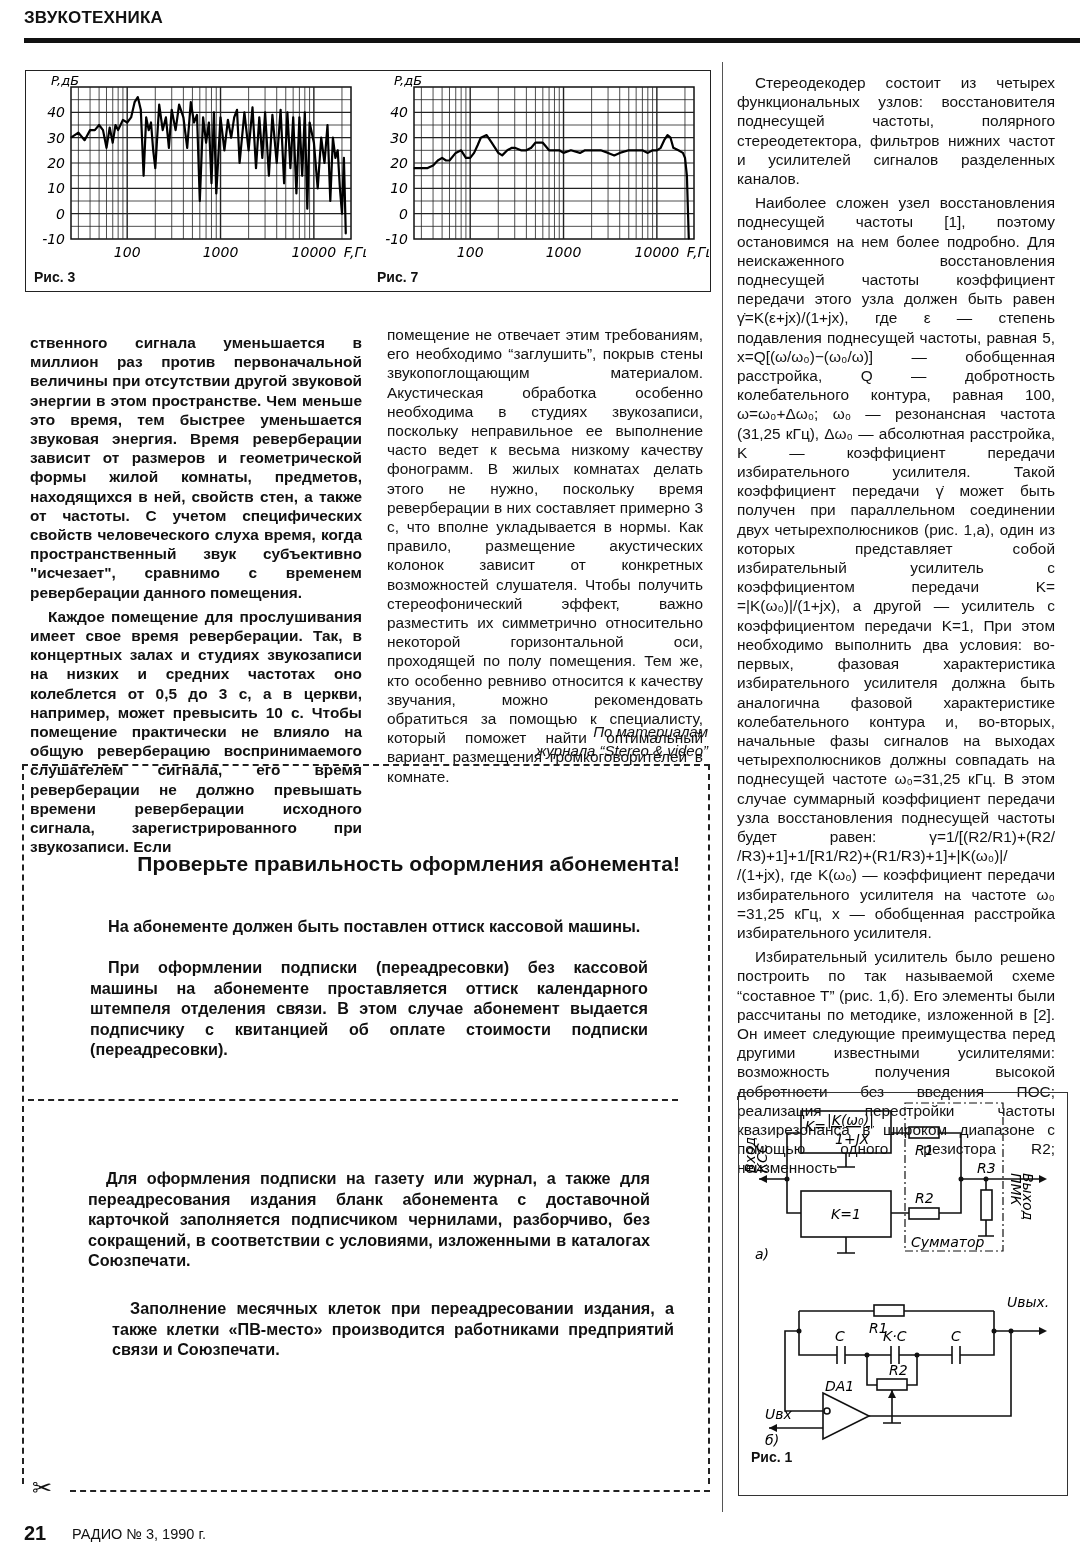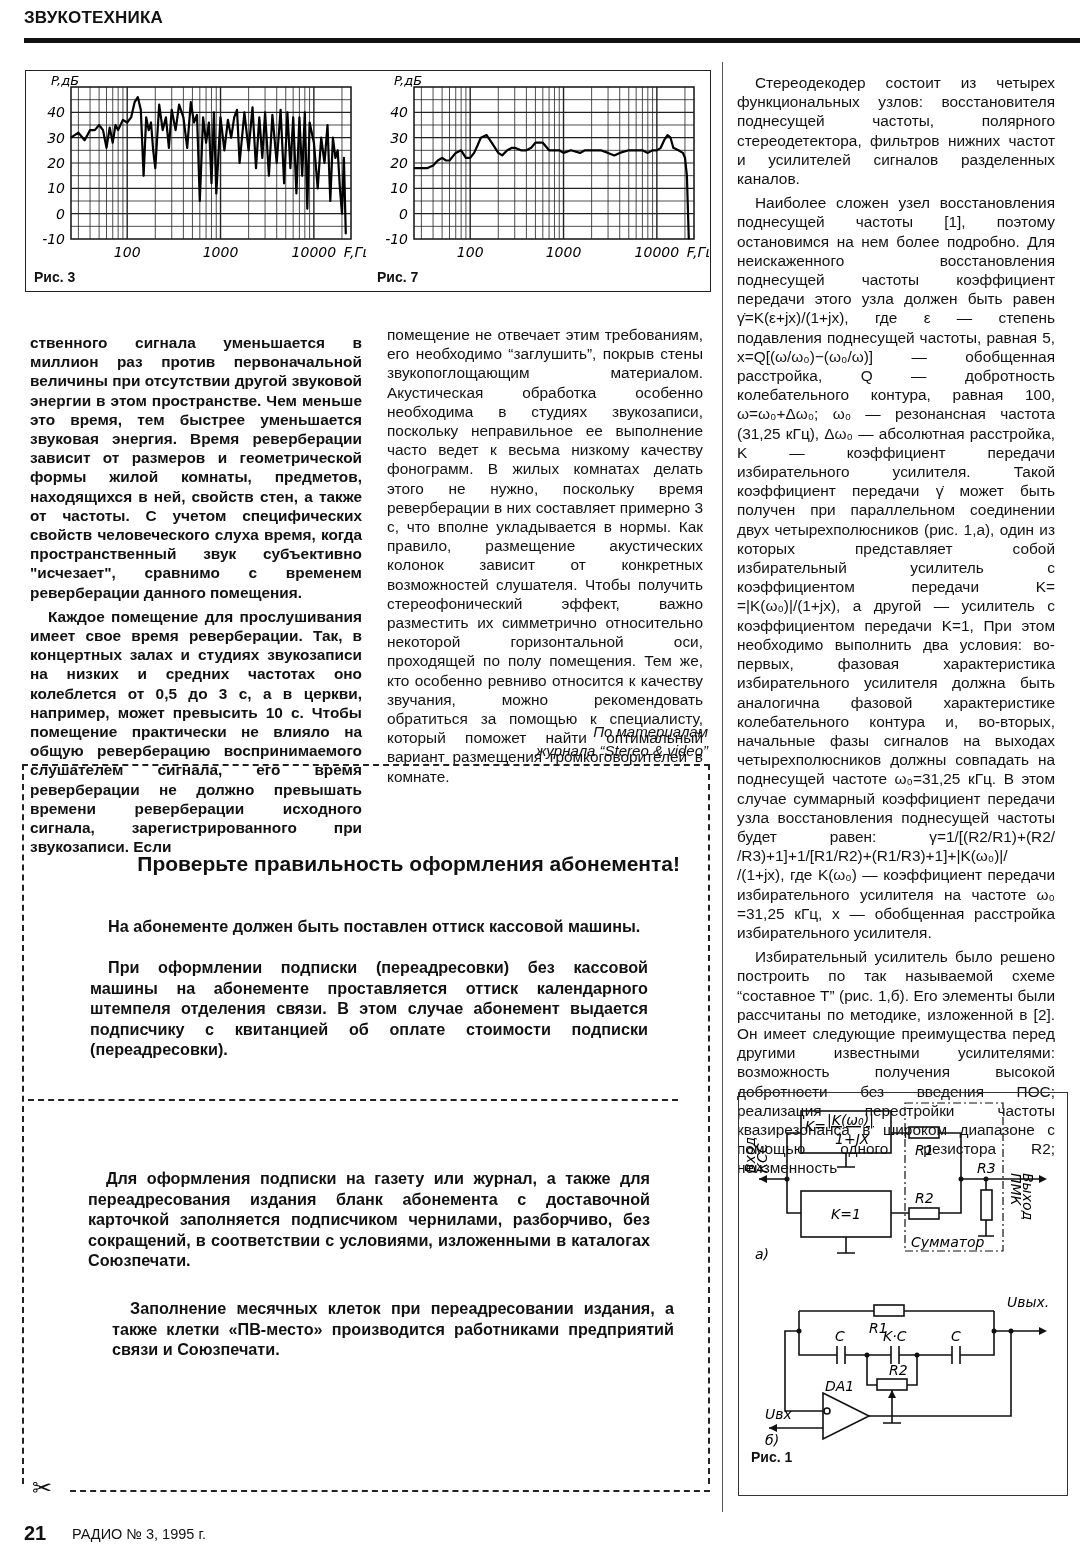--- a/index.html
+++ b/index.html
@@ -397,13 +397,13 @@
     <text class="schem-label" x="150" y="282">R2</text>
     <text class="schem-label" x="86" y="298">DA1</text>
     <text class="schem-label" x="26" y="326">Uвх</text>
     <text class="schem-label" x="268" y="214">Uвых.</text>
     <text class="schem-label" x="26" y="352" font-size="16">б)</text>
   </svg>
   <div id="fig1-caption">Рис. 1</div>
 </div>
 
 <div id="footer-page" class="abs">21</div>
-<div id="footer-mag" class="abs">РАДИО № 3, 1995 г.</div>
+<div id="footer-mag" class="abs">РАДИО № 3, 1990 г.</div>
 
 </body></html>

